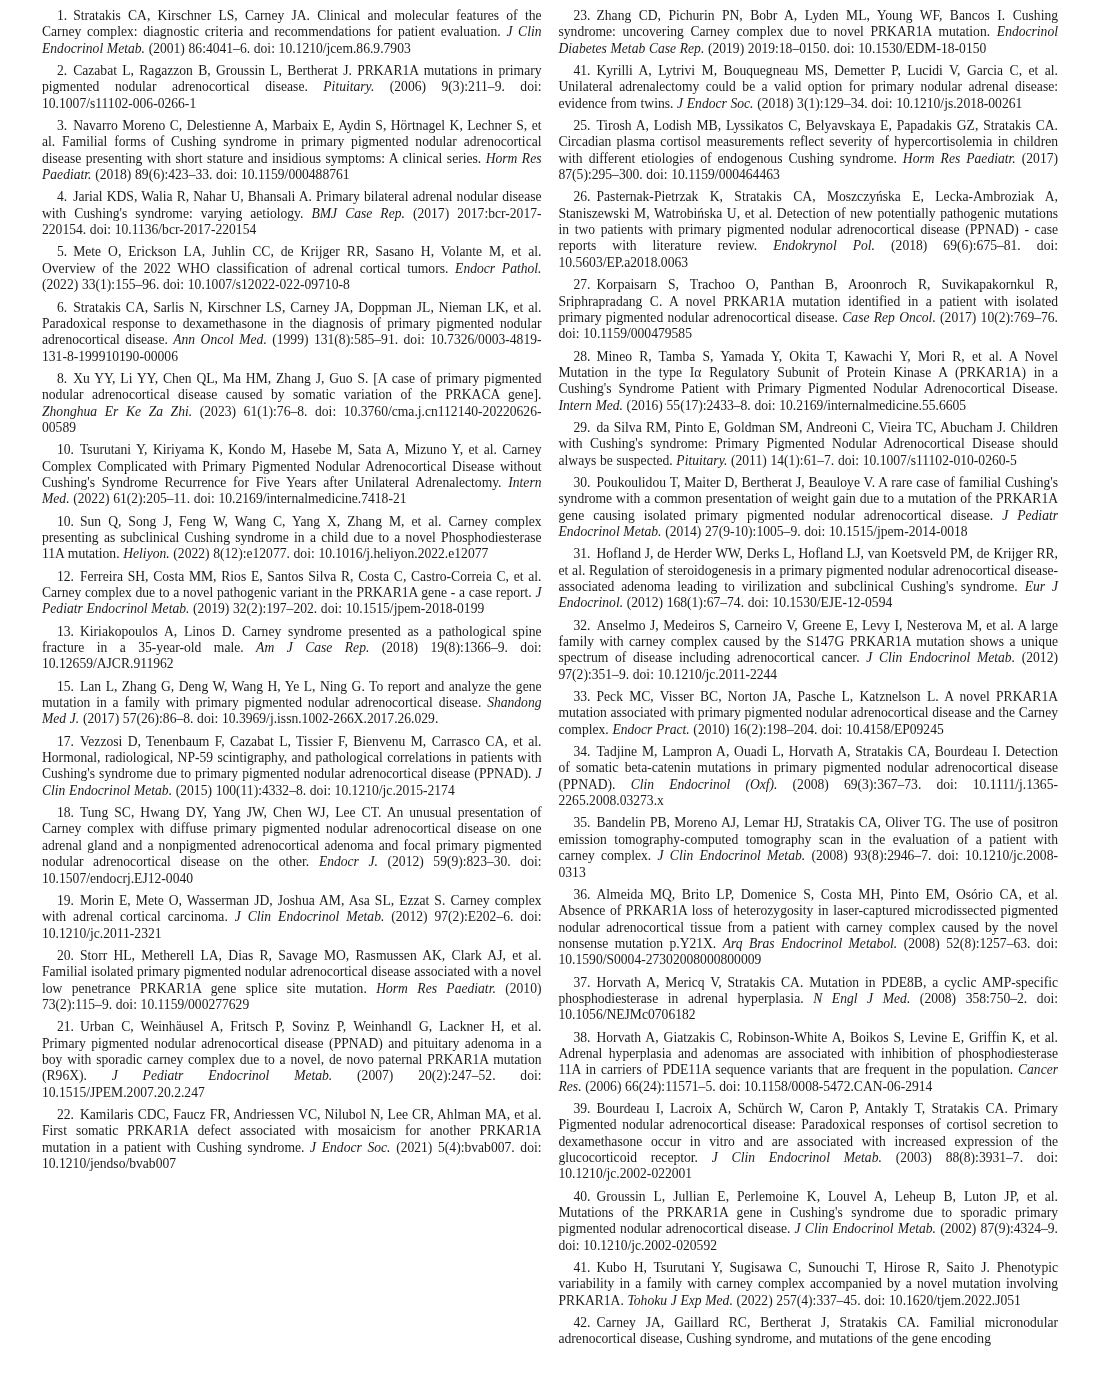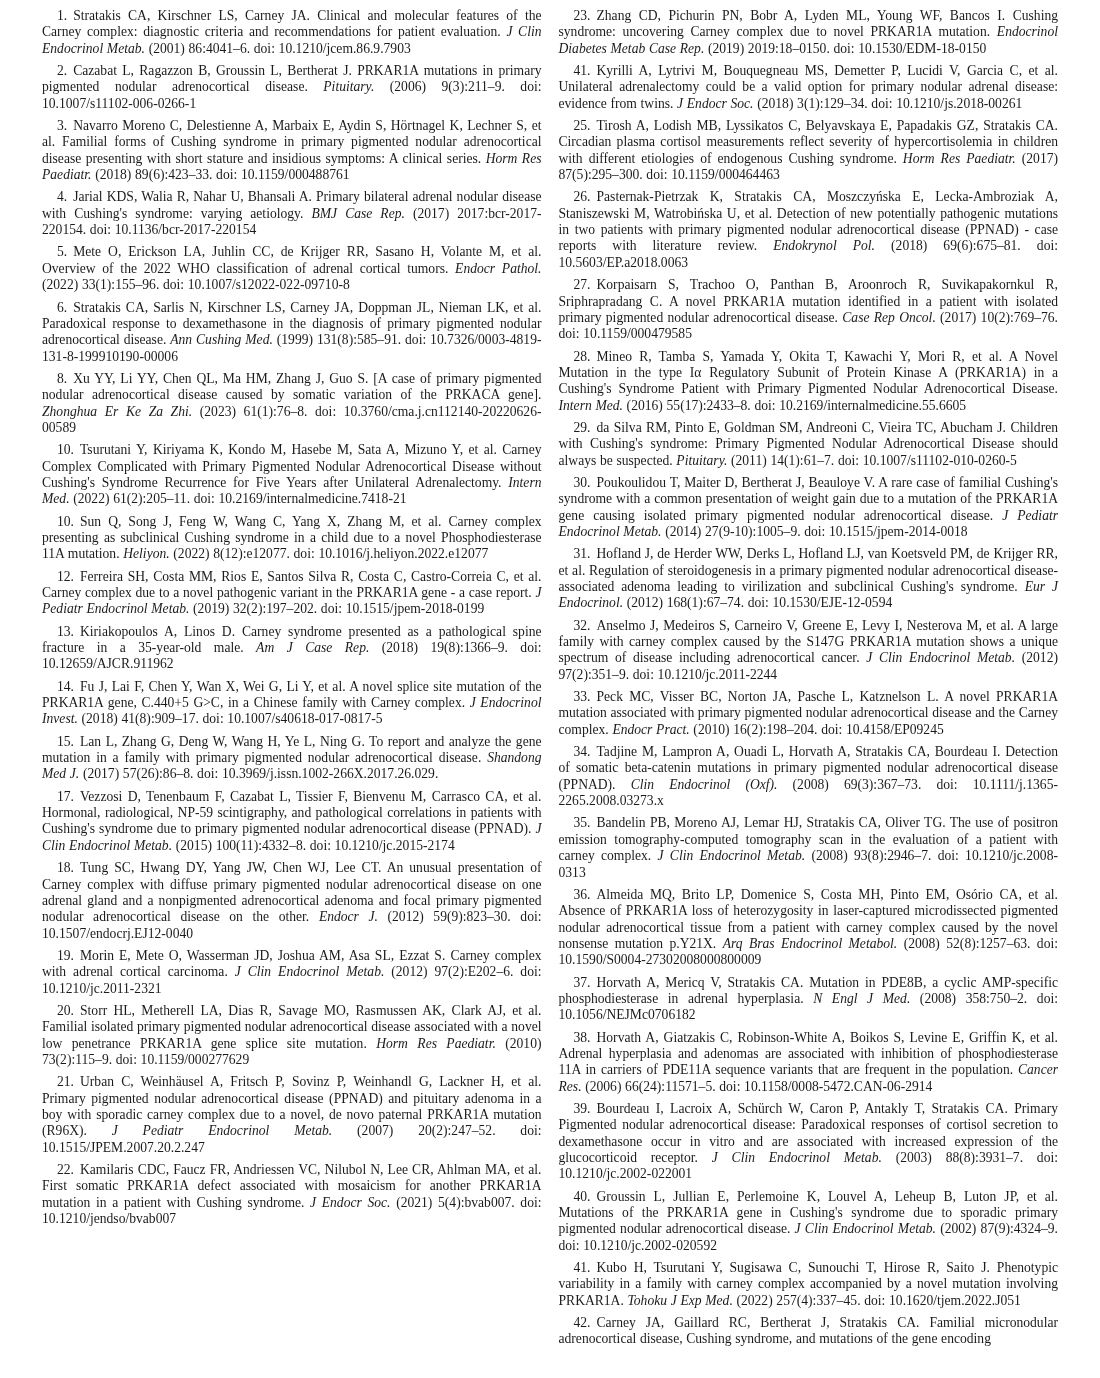--- a/index.html
+++ b/index.html
@@ -31,27 +31,26 @@
 <body>
 
 <div class="page">
   <div class="columns">
     <div class="col">
         <p class="ref"><span class="ref-num">1.</span>Stratakis CA, Kirschner LS, Carney JA. Clinical and molecular features of the Carney complex: diagnostic criteria and recommendations for patient evaluation. <em class="jrnl">J Clin Endocrinol Metab.</em> (2001) 86:4041–6. doi: 10.1210/jcem.86.9.7903</p>
         <p class="ref"><span class="ref-num">2.</span>Cazabat L, Ragazzon B, Groussin L, Bertherat J. PRKAR1A mutations in primary pigmented nodular adrenocortical disease. <em class="jrnl">Pituitary.</em> (2006) 9(3):211–9. doi: 10.1007/s11102-006-0266-1</p>
         <p class="ref"><span class="ref-num">3.</span>Navarro Moreno C, Delestienne A, Marbaix E, Aydin S, Hörtnagel K, Lechner S, et al. Familial forms of Cushing syndrome in primary pigmented nodular adrenocortical disease presenting with short stature and insidious symptoms: A clinical series. <em class="jrnl">Horm Res Paediatr.</em> (2018) 89(6):423–33. doi: 10.1159/000488761</p>
         <p class="ref"><span class="ref-num">4.</span>Jarial KDS, Walia R, Nahar U, Bhansali A. Primary bilateral adrenal nodular disease with Cushing's syndrome: varying aetiology. <em class="jrnl">BMJ Case Rep.</em> (2017) 2017:bcr-2017-220154. doi: 10.1136/bcr-2017-220154</p>
         <p class="ref"><span class="ref-num">5.</span>Mete O, Erickson LA, Juhlin CC, de Krijger RR, Sasano H, Volante M, et al. Overview of the 2022 WHO classification of adrenal cortical tumors. <em class="jrnl">Endocr Pathol.</em> (2022) 33(1):155–96. doi: 10.1007/s12022-022-09710-8</p>
-        <p class="ref"><span class="ref-num">6.</span>Stratakis CA, Sarlis N, Kirschner LS, Carney JA, Doppman JL, Nieman LK, et al. Paradoxical response to dexamethasone in the diagnosis of primary pigmented nodular adrenocortical disease. <em class="jrnl">Ann Cushing Med.</em> (1999) 131(8):585–91. doi: 10.7326/0003-4819-131-8-199910190-00006</p>
+        <p class="ref"><span class="ref-num">6.</span>Stratakis CA, Sarlis N, Kirschner LS, Carney JA, Doppman JL, Nieman LK, et al. Paradoxical response to dexamethasone in the diagnosis of primary pigmented nodular adrenocortical disease. <em class="jrnl">Ann Oncol Med.</em> (1999) 131(8):585–91. doi: 10.7326/0003-4819-131-8-199910190-00006</p>
         <p class="ref"><span class="ref-num">8.</span>Xu YY, Li YY, Chen QL, Ma HM, Zhang J, Guo S. [A case of primary pigmented nodular adrenocortical disease caused by somatic variation of the PRKACA gene]. <em class="jrnl">Zhonghua Er Ke Za Zhi.</em> (2023) 61(1):76–8. doi: 10.3760/cma.j.cn112140-20220626-00589</p>
         <p class="ref"><span class="ref-num">10.</span>Tsurutani Y, Kiriyama K, Kondo M, Hasebe M, Sata A, Mizuno Y, et al. Carney Complex Complicated with Primary Pigmented Nodular Adrenocortical Disease without Cushing's Syndrome Recurrence for Five Years after Unilateral Adrenalectomy. <em class="jrnl">Intern Med.</em> (2022) 61(2):205–11. doi: 10.2169/internalmedicine.7418-21</p>
         <p class="ref"><span class="ref-num">10.</span>Sun Q, Song J, Feng W, Wang C, Yang X, Zhang M, et al. Carney complex presenting as subclinical Cushing syndrome in a child due to a novel Phosphodiesterase 11A mutation. <em class="jrnl">Heliyon.</em> (2022) 8(12):e12077. doi: 10.1016/j.heliyon.2022.e12077</p>
         <p class="ref"><span class="ref-num">12.</span>Ferreira SH, Costa MM, Rios E, Santos Silva R, Costa C, Castro-Correia C, et al. Carney complex due to a novel pathogenic variant in the PRKAR1A gene - a case report. <em class="jrnl">J Pediatr Endocrinol Metab.</em> (2019) 32(2):197–202. doi: 10.1515/jpem-2018-0199</p>
         <p class="ref"><span class="ref-num">13.</span>Kiriakopoulos A, Linos D. Carney syndrome presented as a pathological spine fracture in a 35-year-old male. <em class="jrnl">Am J Case Rep.</em> (2018) 19(8):1366–9. doi: 10.12659/AJCR.911962</p>
-        <p class="ref"><span class="ref-num">14.</span>Fu J, Lai F, Chen Y, Wan X, Wei G, Li Y, et al. A novel splice site mutation of the PRKAR1A gene, C.440+5 G&gt;C, in a Chinese family with Carney complex. <em class="jrnl">J Endocrinol Invest.</em> (2018) 41(8):909–17. doi: 10.1007/s40618-017-0817-5</p>
         <p class="ref"><span class="ref-num">15.</span>Lan L, Zhang G, Deng W, Wang H, Ye L, Ning G. To report and analyze the gene mutation in a family with primary pigmented nodular adrenocortical disease. <em class="jrnl">Shandong Med J.</em> (2017) 57(26):86–8. doi: 10.3969/j.issn.1002-266X.2017.26.029.</p>
         <p class="ref"><span class="ref-num">17.</span>Vezzosi D, Tenenbaum F, Cazabat L, Tissier F, Bienvenu M, Carrasco CA, et al. Hormonal, radiological, NP-59 scintigraphy, and pathological correlations in patients with Cushing's syndrome due to primary pigmented nodular adrenocortical disease (PPNAD). <em class="jrnl">J Clin Endocrinol Metab.</em> (2015) 100(11):4332–8. doi: 10.1210/jc.2015-2174</p>
         <p class="ref"><span class="ref-num">18.</span>Tung SC, Hwang DY, Yang JW, Chen WJ, Lee CT. An unusual presentation of Carney complex with diffuse primary pigmented nodular adrenocortical disease on one adrenal gland and a nonpigmented adrenocortical adenoma and focal primary pigmented nodular adrenocortical disease on the other. <em class="jrnl">Endocr J.</em> (2012) 59(9):823–30. doi: 10.1507/endocrj.EJ12-0040</p>
         <p class="ref"><span class="ref-num">19.</span>Morin E, Mete O, Wasserman JD, Joshua AM, Asa SL, Ezzat S. Carney complex with adrenal cortical carcinoma. <em class="jrnl">J Clin Endocrinol Metab.</em> (2012) 97(2):E202–6. doi: 10.1210/jc.2011-2321</p>
         <p class="ref"><span class="ref-num">20.</span>Storr HL, Metherell LA, Dias R, Savage MO, Rasmussen AK, Clark AJ, et al. Familial isolated primary pigmented nodular adrenocortical disease associated with a novel low penetrance PRKAR1A gene splice site mutation. <em class="jrnl">Horm Res Paediatr.</em> (2010) 73(2):115–9. doi: 10.1159/000277629</p>
         <p class="ref"><span class="ref-num">21.</span>Urban C, Weinhäusel A, Fritsch P, Sovinz P, Weinhandl G, Lackner H, et al. Primary pigmented nodular adrenocortical disease (PPNAD) and pituitary adenoma in a boy with sporadic carney complex due to a novel, de novo paternal PRKAR1A mutation (R96X). <em class="jrnl">J Pediatr Endocrinol Metab.</em> (2007) 20(2):247–52. doi: 10.1515/JPEM.2007.20.2.247</p>
         <p class="ref"><span class="ref-num">22.</span>Kamilaris CDC, Faucz FR, Andriessen VC, Nilubol N, Lee CR, Ahlman MA, et al. First somatic PRKAR1A defect associated with mosaicism for another PRKAR1A mutation in a patient with Cushing syndrome. <em class="jrnl">J Endocr Soc.</em> (2021) 5(4):bvab007. doi: 10.1210/jendso/bvab007</p>
       </div>
     <div class="col">
         <p class="ref"><span class="ref-num">23.</span>Zhang CD, Pichurin PN, Bobr A, Lyden ML, Young WF, Bancos I. Cushing syndrome: uncovering Carney complex due to novel PRKAR1A mutation. <em class="jrnl">Endocrinol Diabetes Metab Case Rep.</em> (2019) 2019:18–0150. doi: 10.1530/EDM-18-0150</p>

